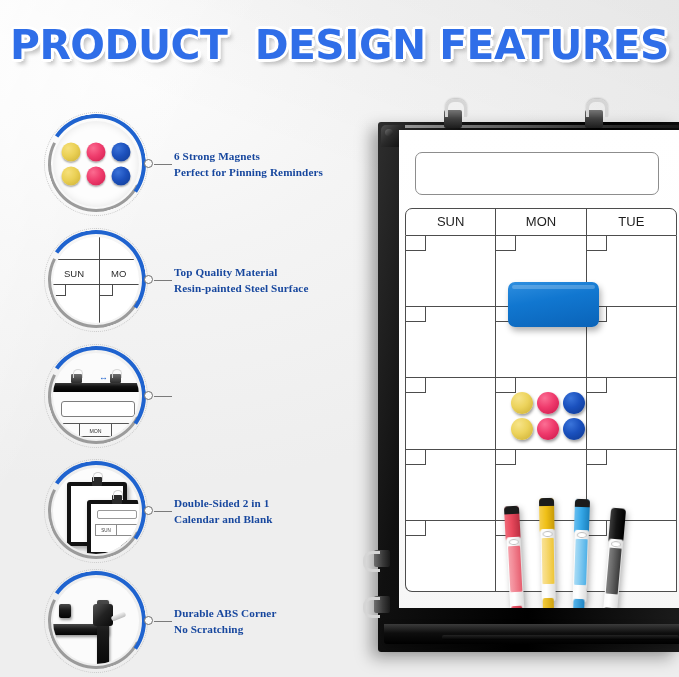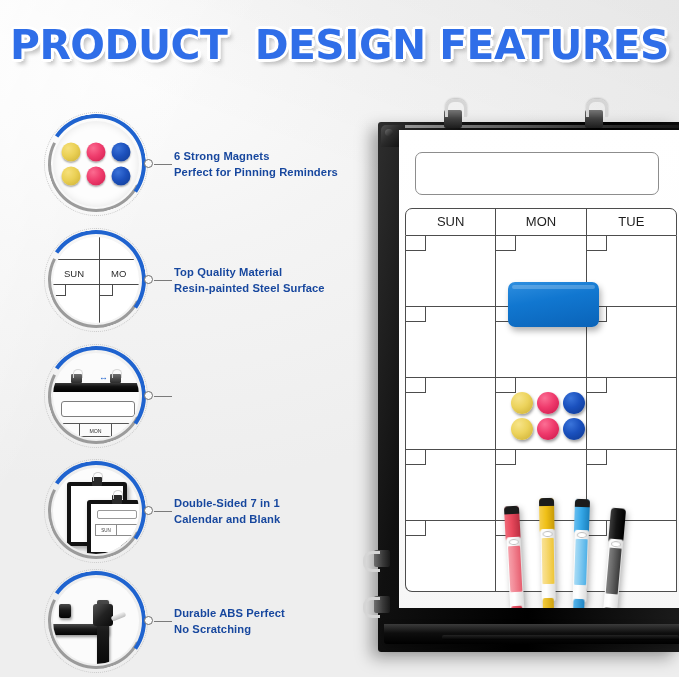--- a/index.html
+++ b/index.html
@@ -133,21 +133,21 @@
     width: 18px;
     height: 1.6px;
     background: #7a7a7a;
   }
 
   .feature-text {
     position: absolute;
     left: 130px;
     top: 50%;
     transform: translateY(-50%);
-    font-family: Liberation Sans, sans-serif;
+    font-family: Liberation Serif, serif;
     font-weight: 700;
     font-size: 11.2px;
     line-height: 15.5px;
     color: #17479e;
     white-space: pre-line;
     letter-spacing: 0.1px;
   }
 
   
   .mag-grid {
@@ -596,42 +596,42 @@
             <div class="ds-inner-cells">
               <span>SUN</span>
               <span></span>
             </div>
           </div>
         </div>
       </div>
     </div>
     <div class="conn-dot"></div>
     <div class="conn-line"></div>
-    <div class="feature-text">Double-Sided 7 in 1
+    <div class="feature-text">Double-Sided 2 in 1
 Calendar and Blank</div>
   </div>
 
   <div class="feature" style="top:569px">
     <div class="circle-wrap">
       <div class="ring-dotted"></div>
       <div class="ring-gray"></div>
       <div class="ring-blue"></div>
       <div class="circle-photo">
         <div class="abs-zoom">
           <div class="abs-bar" style="left:-6px; top:46px; width:62px; height:11px;"></div>
           <div class="abs-bar" style="left:44px; top:22px; width:12px; height:70px;"></div>
           <div class="abs-corner" style="left:40px; top:26px; width:20px; height:22px;"></div>
           <div class="abs-bar" style="left:6px; top:26px; width:12px; height:14px;"></div>
           <div class="abs-screw" style="left:58px; top:36px;"></div>
         </div>
       </div>
     </div>
     <div class="conn-dot"></div>
     <div class="conn-line"></div>
-    <div class="feature-text">Durable ABS Perfect
+    <div class="feature-text">Durable ABS Corner
 No Scratching</div>
   </div>
 
   <div id="board-scene">
 
     <div class="top-hook" style="left:66px; top:2px"></div>
     <div class="top-hook" style="left:207px; top:2px"></div>
 
     <div class="board-frame">
       <div class="rail-gloss"></div>

